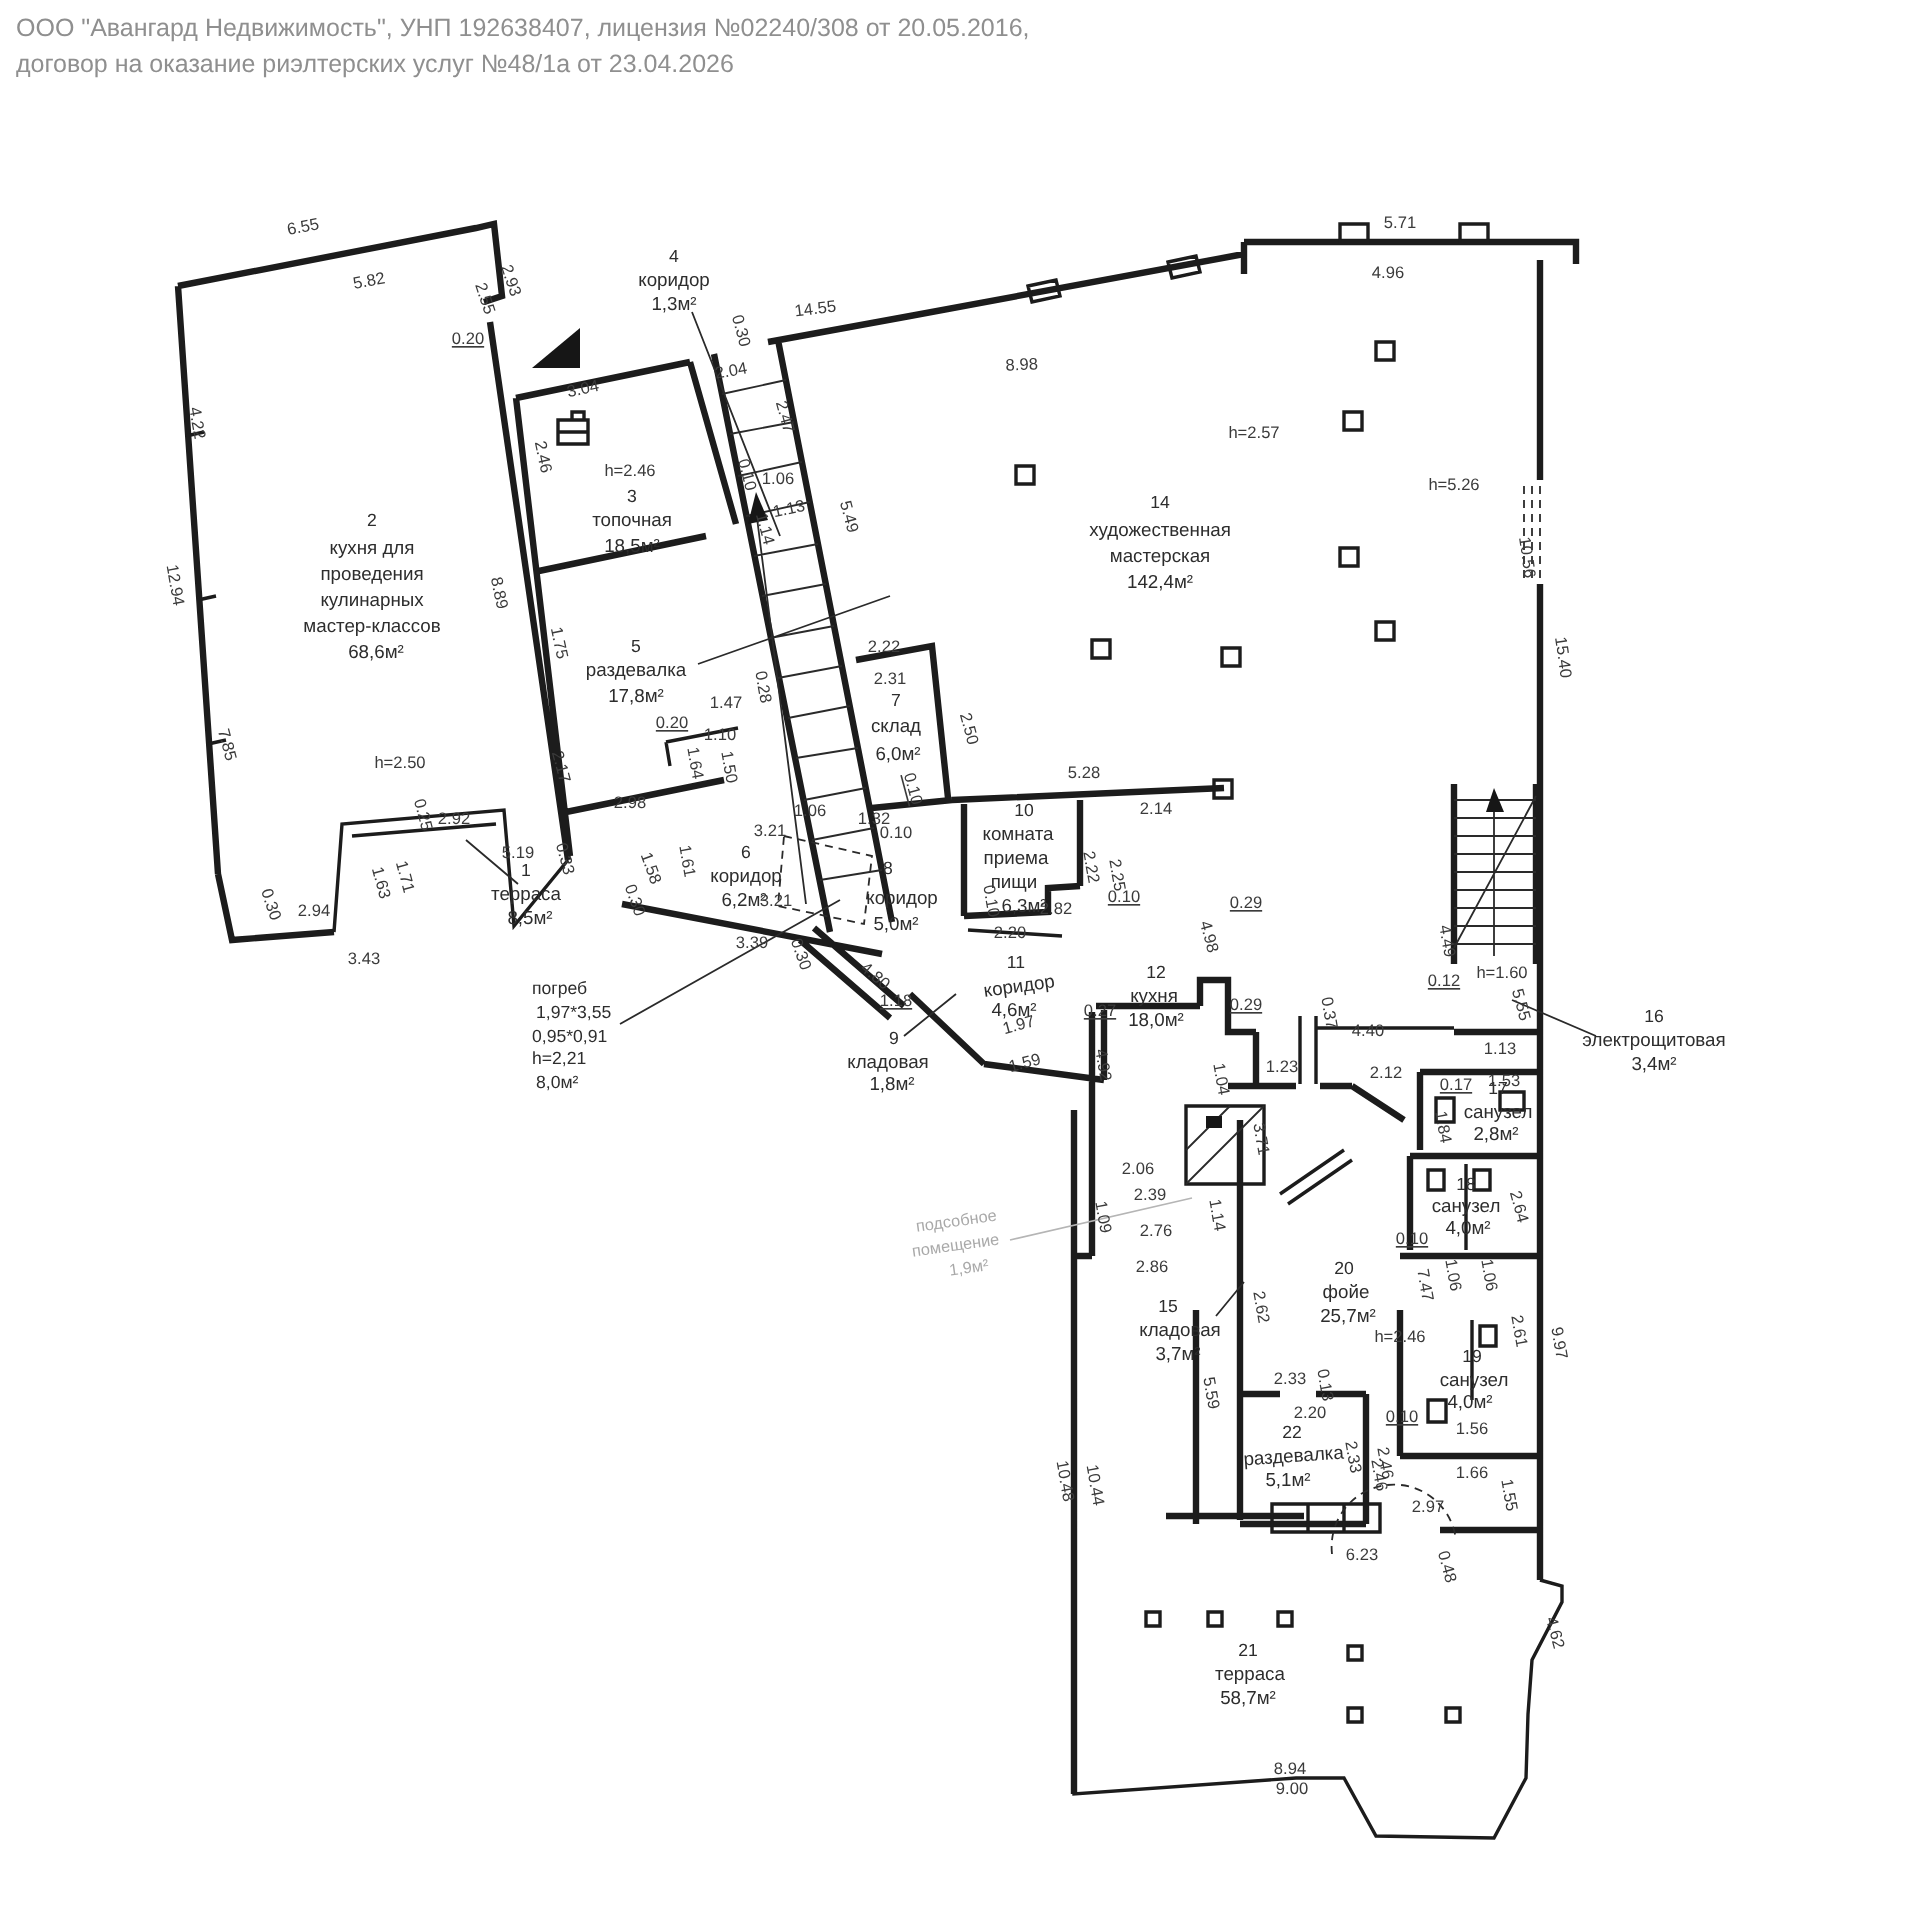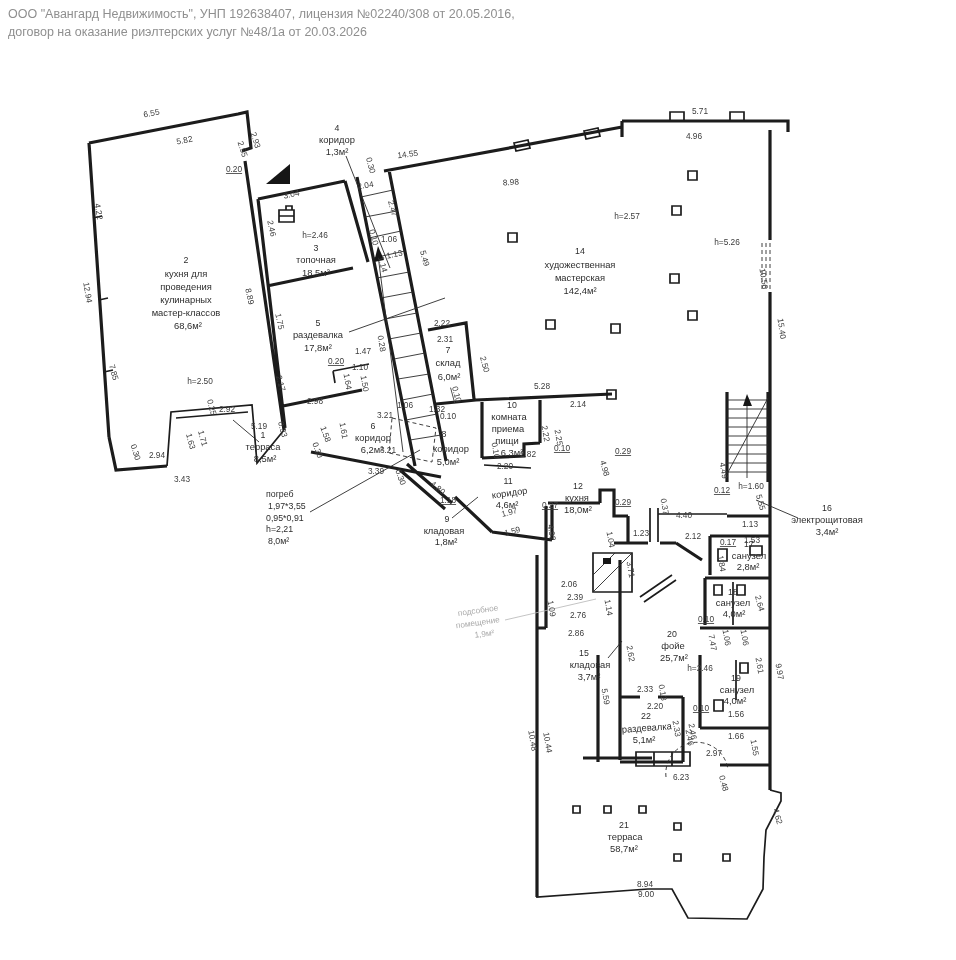--- a/index.html
+++ b/index.html
@@ -21,21 +21,21 @@
   .d{stroke:#2a2a2a;stroke-width:0.9;fill:none;stroke-dasharray:4 3;}
   .gl{stroke:#b5b5b5;stroke-width:0.8;fill:none;}
   .blk{fill:#161616;stroke:none;}
 </style>
 </head>
 <body>
 
 <div class="page">
   <div class="hdr">
     <div>ООО "Авангард Недвижимость", УНП 192638407, лицензия №02240/308 от 20.05.2016,</div>
-    <div>договор на оказание риэлтерских услуг №48/1а от 20.03.2026</div>
+    <div>договор на оказание риэлтерских услуг №48/1а от 23.04.2026</div>
   </div>
 
   <svg width="956" height="960" viewBox="0 0 956 960">
 
     <path class="w" d="
       M89,143 L238,114 L247,112 L251,148 L242,151
       M89,143 L109,437 M109,437 L116,470 L167,466
       M245,161 L284,430
       M258,199 L345,181 M258,199 L285,428
       M267,286 L353,268 M283,406 L362,390

